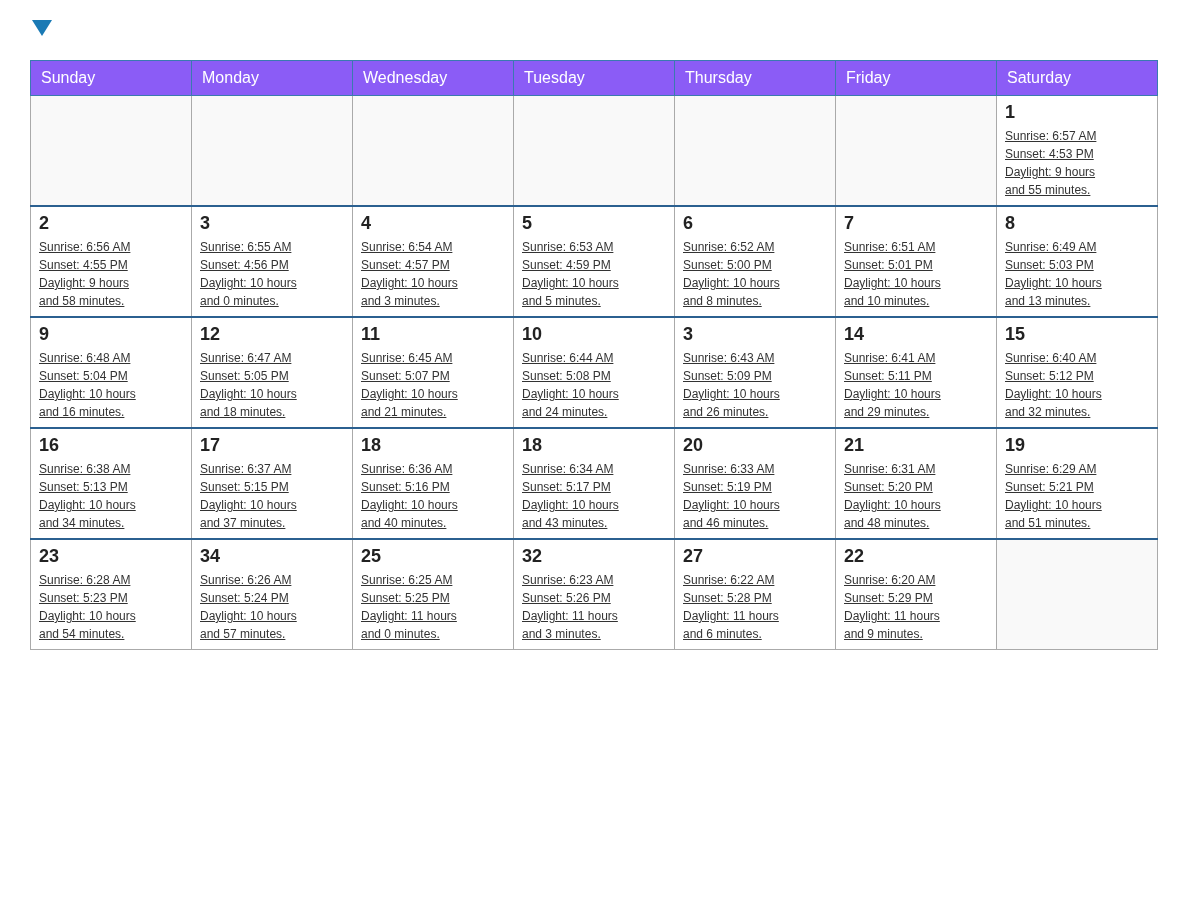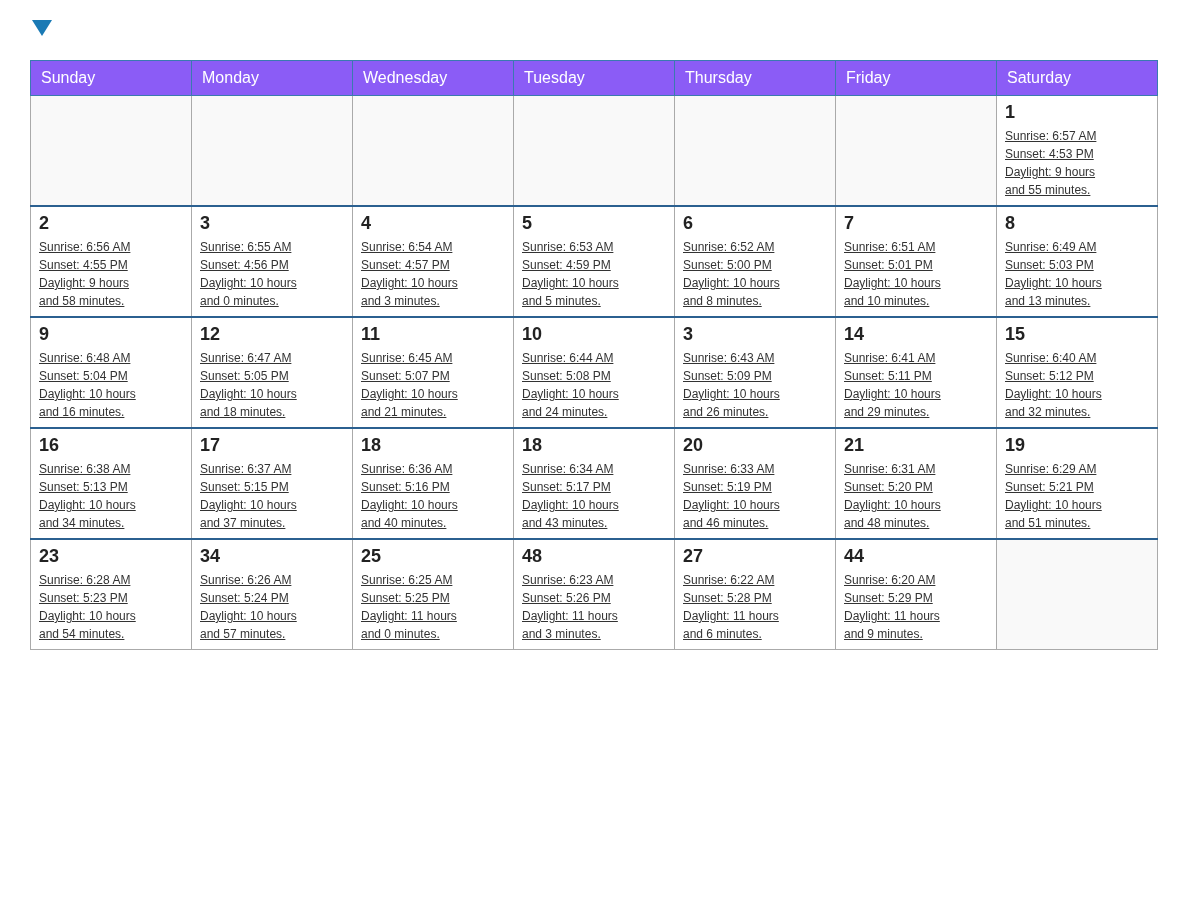--- a/index.html
+++ b/index.html
@@ -238,27 +238,27 @@
         </td>
         <td>
           <span class="day-number">34</span>
           <div class="day-info">Sunrise: 6:26 AM<br>Sunset: 5:24 PM<br>Daylight: 10 hours<br>and 57 minutes.</div>
         </td>
         <td>
           <span class="day-number">25</span>
           <div class="day-info">Sunrise: 6:25 AM<br>Sunset: 5:25 PM<br>Daylight: 11 hours<br>and 0 minutes.</div>
         </td>
         <td>
-          <span class="day-number">48</span>
+          <span class="day-number">32</span>
           <div class="day-info">Sunrise: 6:23 AM<br>Sunset: 5:26 PM<br>Daylight: 11 hours<br>and 3 minutes.</div>
         </td>
         <td>
           <span class="day-number">27</span>
           <div class="day-info">Sunrise: 6:22 AM<br>Sunset: 5:28 PM<br>Daylight: 11 hours<br>and 6 minutes.</div>
         </td>
         <td>
-          <span class="day-number">44</span>
+          <span class="day-number">22</span>
           <div class="day-info">Sunrise: 6:20 AM<br>Sunset: 5:29 PM<br>Daylight: 11 hours<br>and 9 minutes.</div>
         </td>
         <td class="empty-cell"></td>
       </tr>
     </tbody>
 </table>
 
 </body></html>

